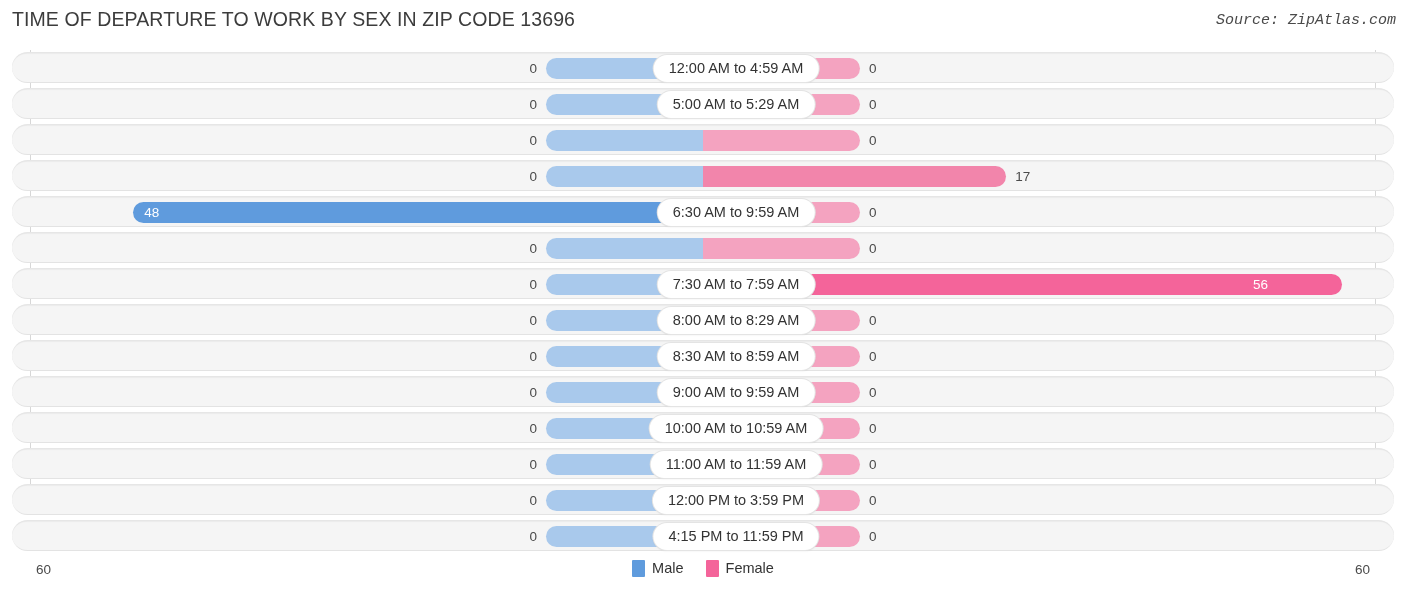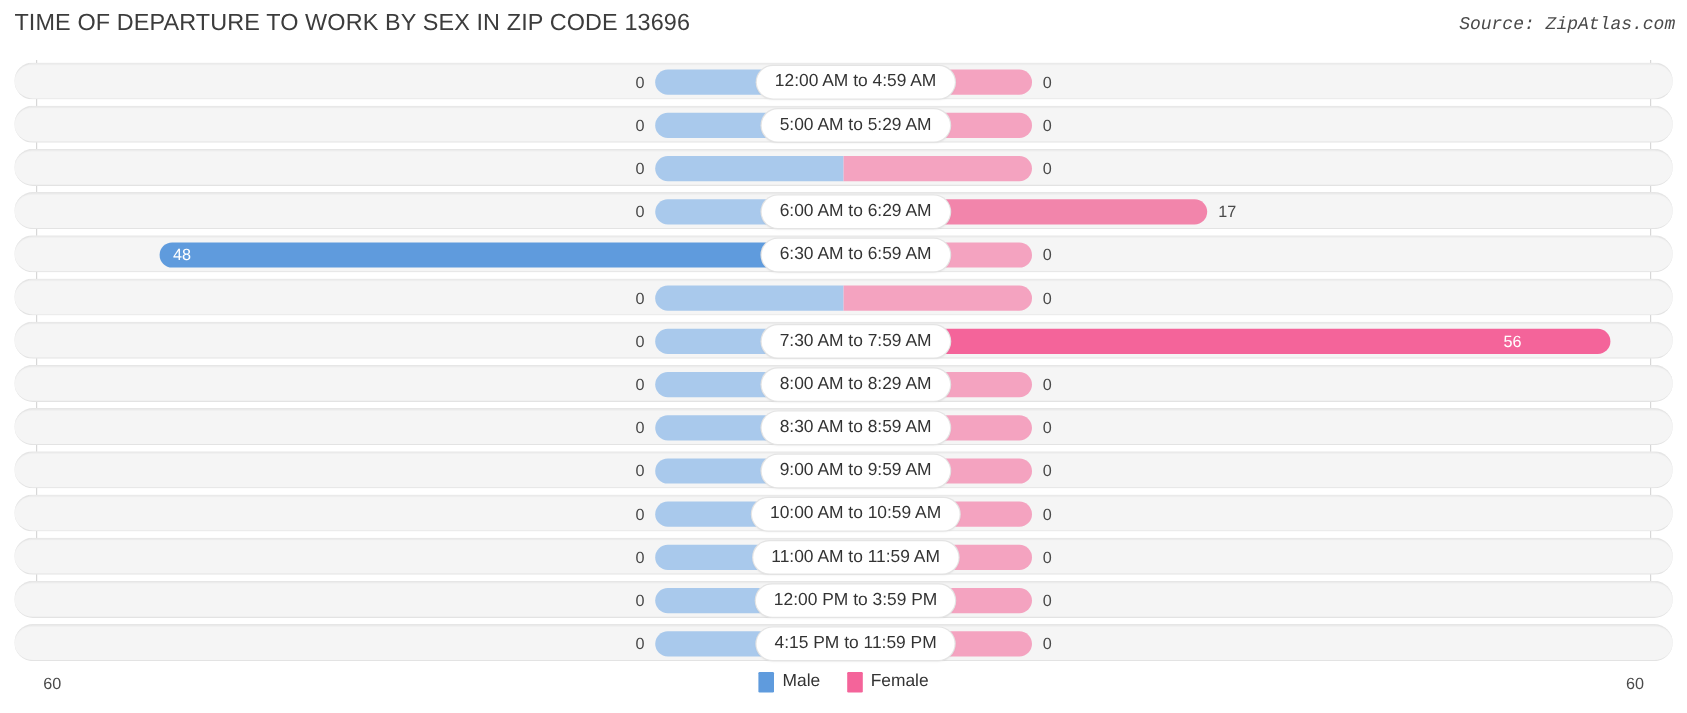--- a/index.html
+++ b/index.html
@@ -100,21 +100,21 @@
     white-space: nowrap;
   }
   .val-male   { text-align: right; }
   .val-female { text-align: left; }
   .val.inside { color: #ffffff; }
 
   
   .cat-pill {
     position: absolute;
     top: 2px;
-    left: 701px;
+    left: 724px;
     transform: translateX(-50%);
     height: 27px;
     line-height: 27px;
     padding: 0 15px;
     background: #ffffff;
     border-radius: 13.5px;
     font-size: 14.5px;
     color: #333333;
     white-space: nowrap;
     box-shadow: 0 0 0 1px #e4e4e4, 0 1px 2px rgba(0,0,0,0.10);
@@ -188,29 +188,28 @@
           <div class="bar bar-female" style="width: 157px; background: rgb(244, 163, 192);"></div>
           <div class="val val-male" style="right: 857px;">0</div>
           <div class="val val-female" style="left: 857px;">0</div>
         </div>
         <div class="row" style="top: 110px;">
           <div class="track-inner"></div>
           <div class="bar bar-male" style="width: 157px; background: rgb(169, 201, 236);"></div>
           <div class="bar bar-female" style="width: 303.2px; background: rgb(242, 133, 171);"></div>
           <div class="val val-male" style="right: 857px;">0</div>
           <div class="val val-female" style="left: 1003.2px;">17</div>
-          <div class="cat-pill">6:00 AM to 6:29 AM</div>
         </div>
         <div class="row" style="top: 146px;">
           <div class="track-inner"></div>
           <div class="bar bar-male" style="width: 569.8px; background: rgb(95, 155, 221);"></div>
           <div class="bar bar-female" style="width: 157px; background: rgb(244, 163, 192);"></div>
           <div class="val val-male inside" style="left: 132.2px; text-align: left;">48</div>
           <div class="val val-female" style="left: 857px;">0</div>
-          <div class="cat-pill">6:30 AM to 6:59 AM</div>
+          <div class="cat-pill">6:30 AM to 9:59 AM</div>
         </div>
         <div class="row" style="top: 182px;">
           <div class="track-inner"></div>
           <div class="bar bar-male" style="width: 157px; background: rgb(169, 201, 236);"></div>
           <div class="bar bar-female" style="width: 157px; background: rgb(244, 163, 192);"></div>
           <div class="val val-male" style="right: 857px;">0</div>
           <div class="val val-female" style="left: 857px;">0</div>
         </div>
         <div class="row" style="top: 218px;">
           <div class="track-inner"></div>

